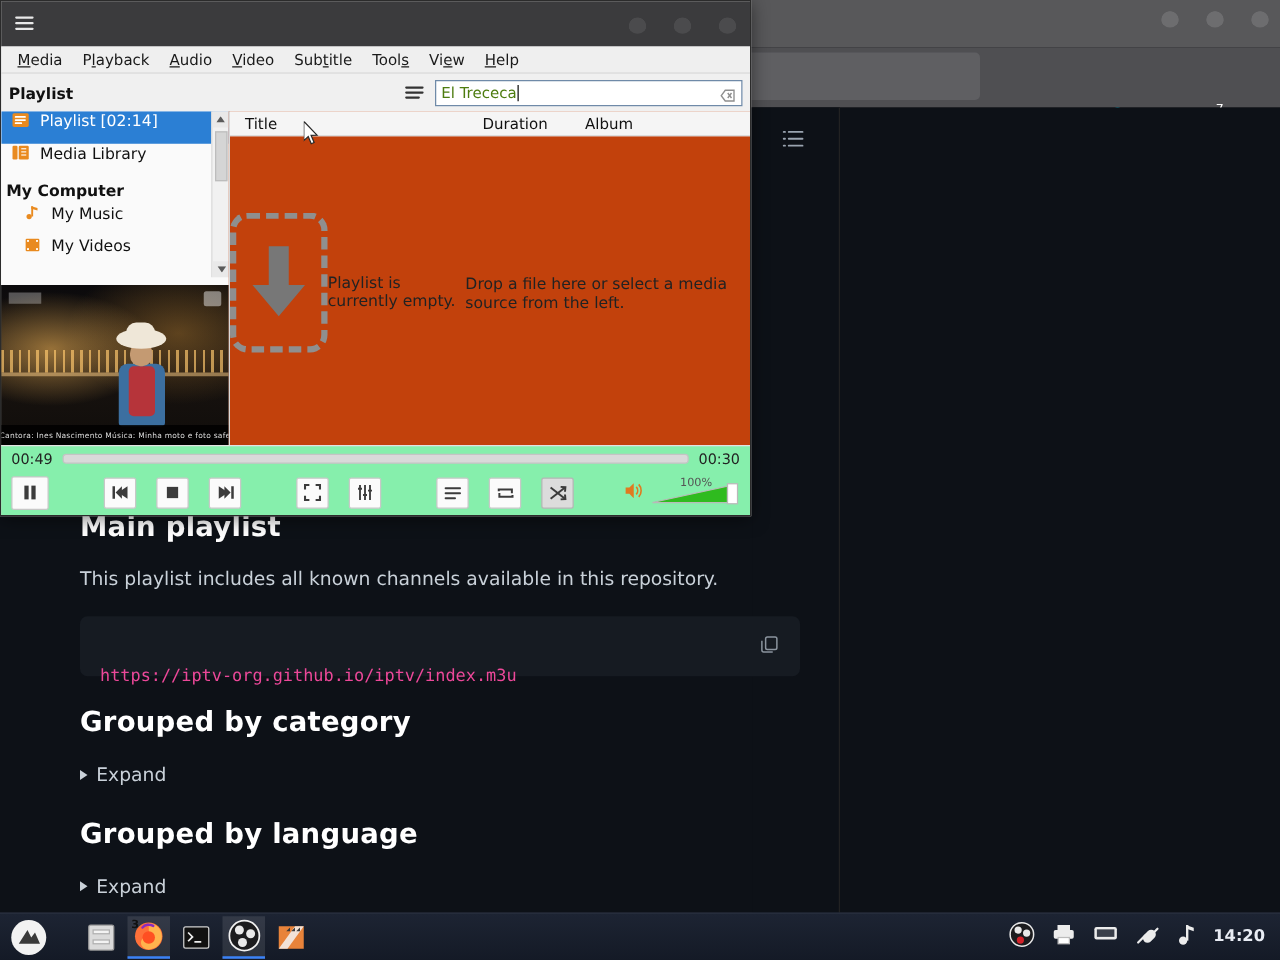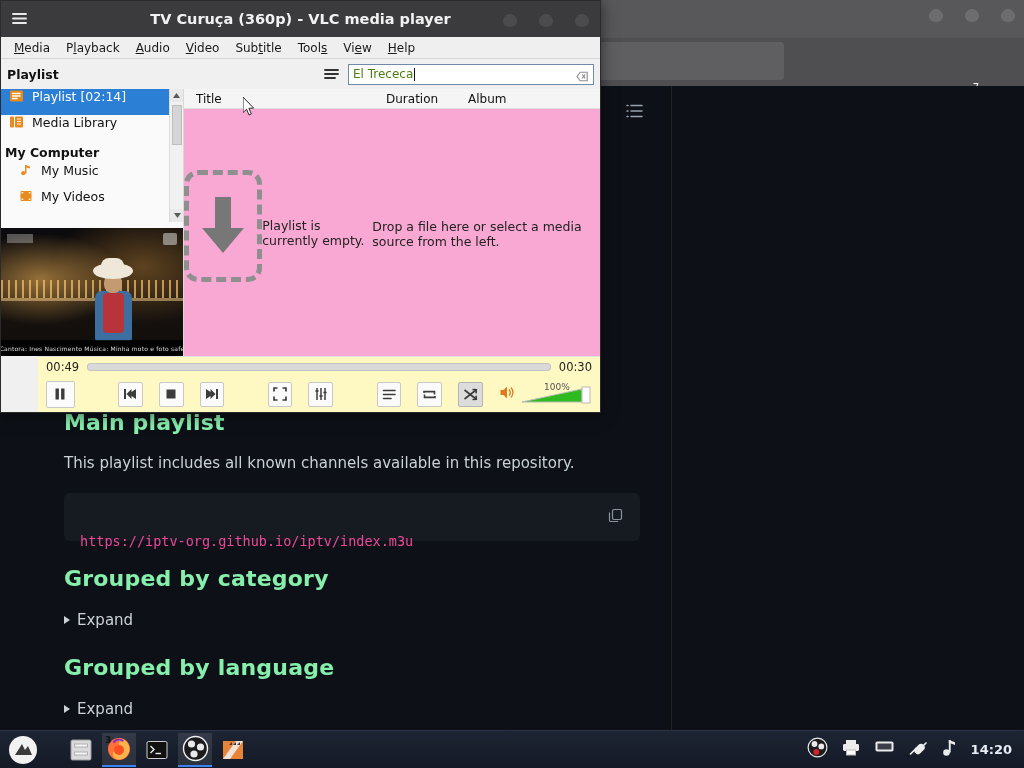--- a/index.html
+++ b/index.html
@@ -40,21 +40,21 @@
   }
 
   .ff-content { position: absolute; left: 0; top: 86px; width: 1024px; height: 644px; background: #0d1117; }
   .page-sidebar {
     position: absolute; left: 602px; top: 0; width: 70px; height: 644px;
     border-right: 1px solid #222; background: #0d1117;
   }
   .toc-icon { position: absolute; left: 22px; top: 14px; }
 
   h2.sect {
-    color: #86efac; font-size: 22px; font-weight: bold; letter-spacing: .2px;
+    color: #ffffff; font-size: 22px; font-weight: bold; letter-spacing: .2px;
     margin-top: 0;
   }
   .sect-1 { position: absolute; left: 64px; top: 410px; }
   .para { position: absolute; left: 64px; top: 454px; color: #c9d1d9; font-size: 15px; }
   .codebox {
     position: absolute; left: 64px; top: 493px; width: 576px; height: 48px;
     background: #161b22; border-radius: 6px; display: flex; align-items: center;
     padding: 0 16px; justify-content: space-between;
   }
   .codebox code { font-family: "DejaVu Sans Mono", "Liberation Mono", monospace; font-size: 13.5px; color: #ec4899; margin-top: 48px; }
@@ -142,40 +142,40 @@
   .pv-shirt { position: absolute; left: 16px; top: 30px; width: 21px; height: 40px; background: #b6343a; border-radius: 4px; }
   .pv-sub {
     position: absolute; left: 0; bottom: 0; width: 182px; height: 16px;
     background: rgba(0,0,0,.82); color: #ddd; font-size: 6px;
     display: flex; align-items: center; justify-content: center; letter-spacing: .2px;
     font-family: "DejaVu Sans", sans-serif; overflow: hidden; white-space: nowrap;
   }
   .pv-logo { position: absolute; right: 6px; top: 5px; width: 14px; height: 12px; background: rgba(255,255,255,.45); border-radius: 2px; }
   .pv-logo2 { position: absolute; left: 6px; top: 6px; width: 26px; height: 9px; background: rgba(255,255,255,.3); }
 
-  .vlc-plpane { flex: 1; background: #f9a8d4; position: relative; border-left: 1px solid #d9d9d9; }
+  .vlc-plpane { flex: 1; background: #c2410c; position: relative; border-left: 1px solid #d9d9d9; }
   .pl-header {
     height: 20px; background: #f5f5f5; border-bottom: 1px solid #dcdcdc;
     display: flex; align-items: center; font-size: 12px; color: #111;
   }
   .pl-header .c1 { width: 202px; padding-left: 12px; }
   .pl-header .c2 { width: 82px; }
   .pl-header .c3 { flex: 1; }
   .pl-empty {
     position: absolute; left: 0; top: 20px; right: 0; bottom: 0;
     display: flex; flex-direction: row; align-items: center; justify-content: center; gap: 0;
   }
   .drop-box {
     width: 112px; height: 112px; border: 5px dashed #8f8f8f; border-radius: 14px;
     display: flex; align-items: center; justify-content: center; margin-bottom: 14px;
   }
   .pl-empty .t1 { font-size: 12.5px; color: #222; }
   .pl-empty .t2 { font-size: 12.5px; color: #222; margin-top: 2px; }
 
-  .vlc-bottom { height: 56px; background: #fef9c3; position: relative; border-top: 1px solid #e2e2e2; margin-left: 37px; }
+  .vlc-bottom { height: 56px; background: #86efac; position: relative; border-top: 1px solid #e2e2e2; }
   .seekrow { display: flex; align-items: center; height: 20px; padding: 0 8px; gap: 8px; }
   .seekrow .tm { font-size: 11.5px; color: #222; }
   .seekbar { flex: 1; height: 8px; background: #d9d9d9; border: 1px solid #c4c4c4; border-radius: 3px; }
   .ctrlrow { display: flex; align-items: center; height: 34px; padding: 0 8px; gap: 16px; }
   .cbtn {
     width: 26px; height: 25px; border: 1px solid #c8c8c8; background: #fbfbfb;
     display: flex; align-items: center; justify-content: center; border-radius: 2px;
   }
   .cbtn.big { width: 30px; height: 27px; }
   .cbtn.on { background: #dcdcdc; border-color: #b5b5b5; }
@@ -306,21 +306,20 @@
   <div id="vlc">
 
     <div class="vlc-title">
       <span class="vlc-hamb">
         <svg width="17" height="15" viewBox="0 0 17 15" stroke="#e9e9e9" stroke-width="1.8" stroke-linecap="round">
           <line x1="2" y1="3" x2="15" y2="3"></line>
             <line x1="2" y1="7.5" x2="15" y2="7.5"></line>
             <line x1="2" y1="12" x2="15" y2="12"></line>
         </svg>
       </span>
-      <span class="ttl">TV Curuça (360p) - VLC media player</span>
       <span class="vlc-winbtns">
         <span class="vlc-wb"></span>
         <span class="vlc-wb"></span>
         <span class="vlc-wb"></span>
       </span>
     </div>
 
     <div class="vlc-menubar">
       <span><u>M</u>edia</span>
       <span>P<u>l</u>ayback</span>

